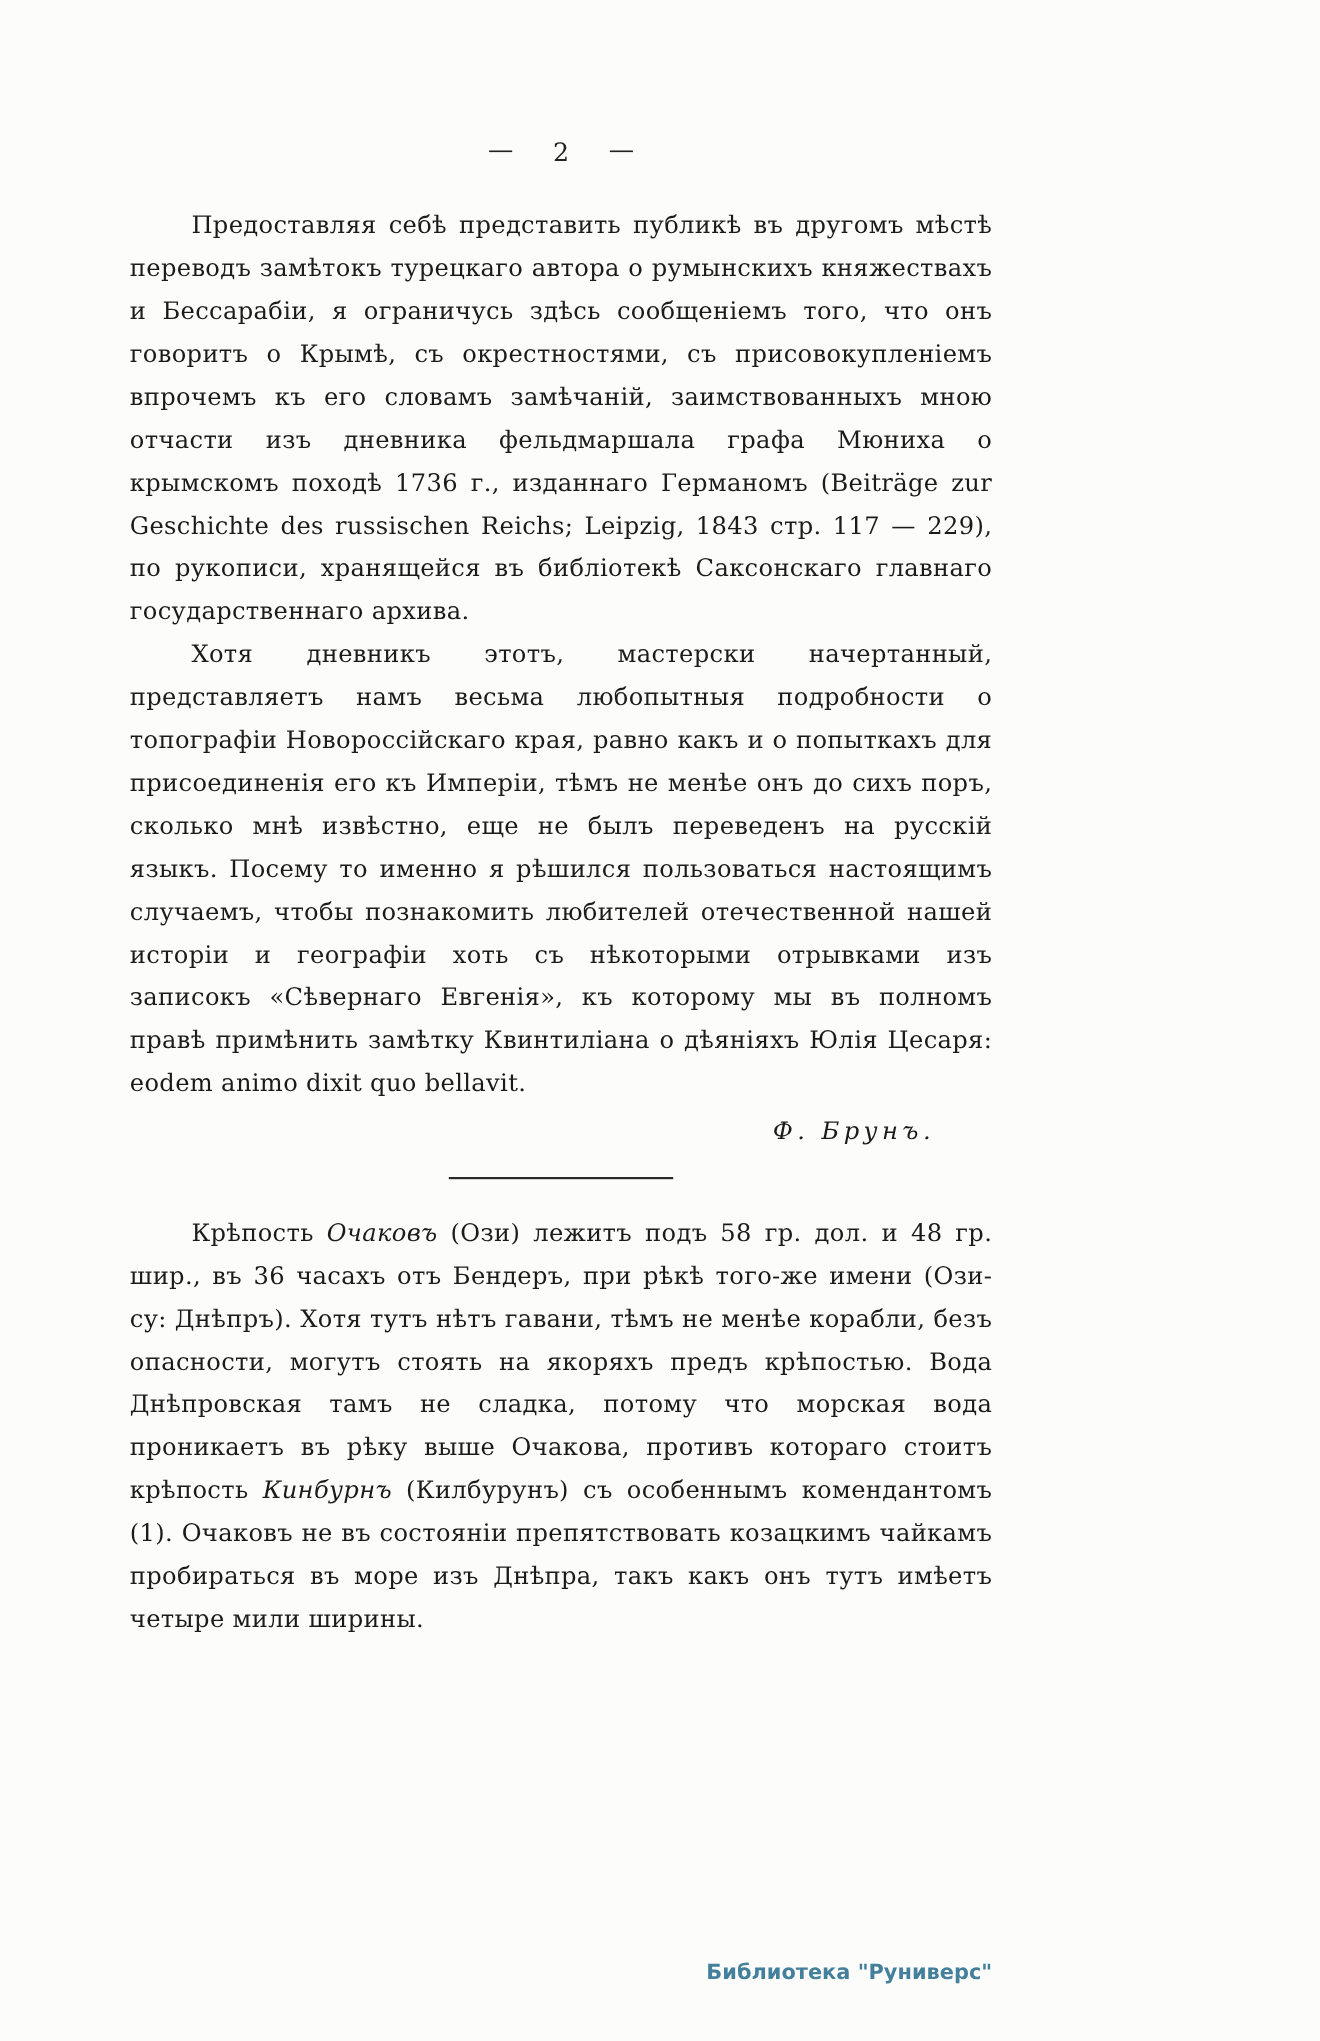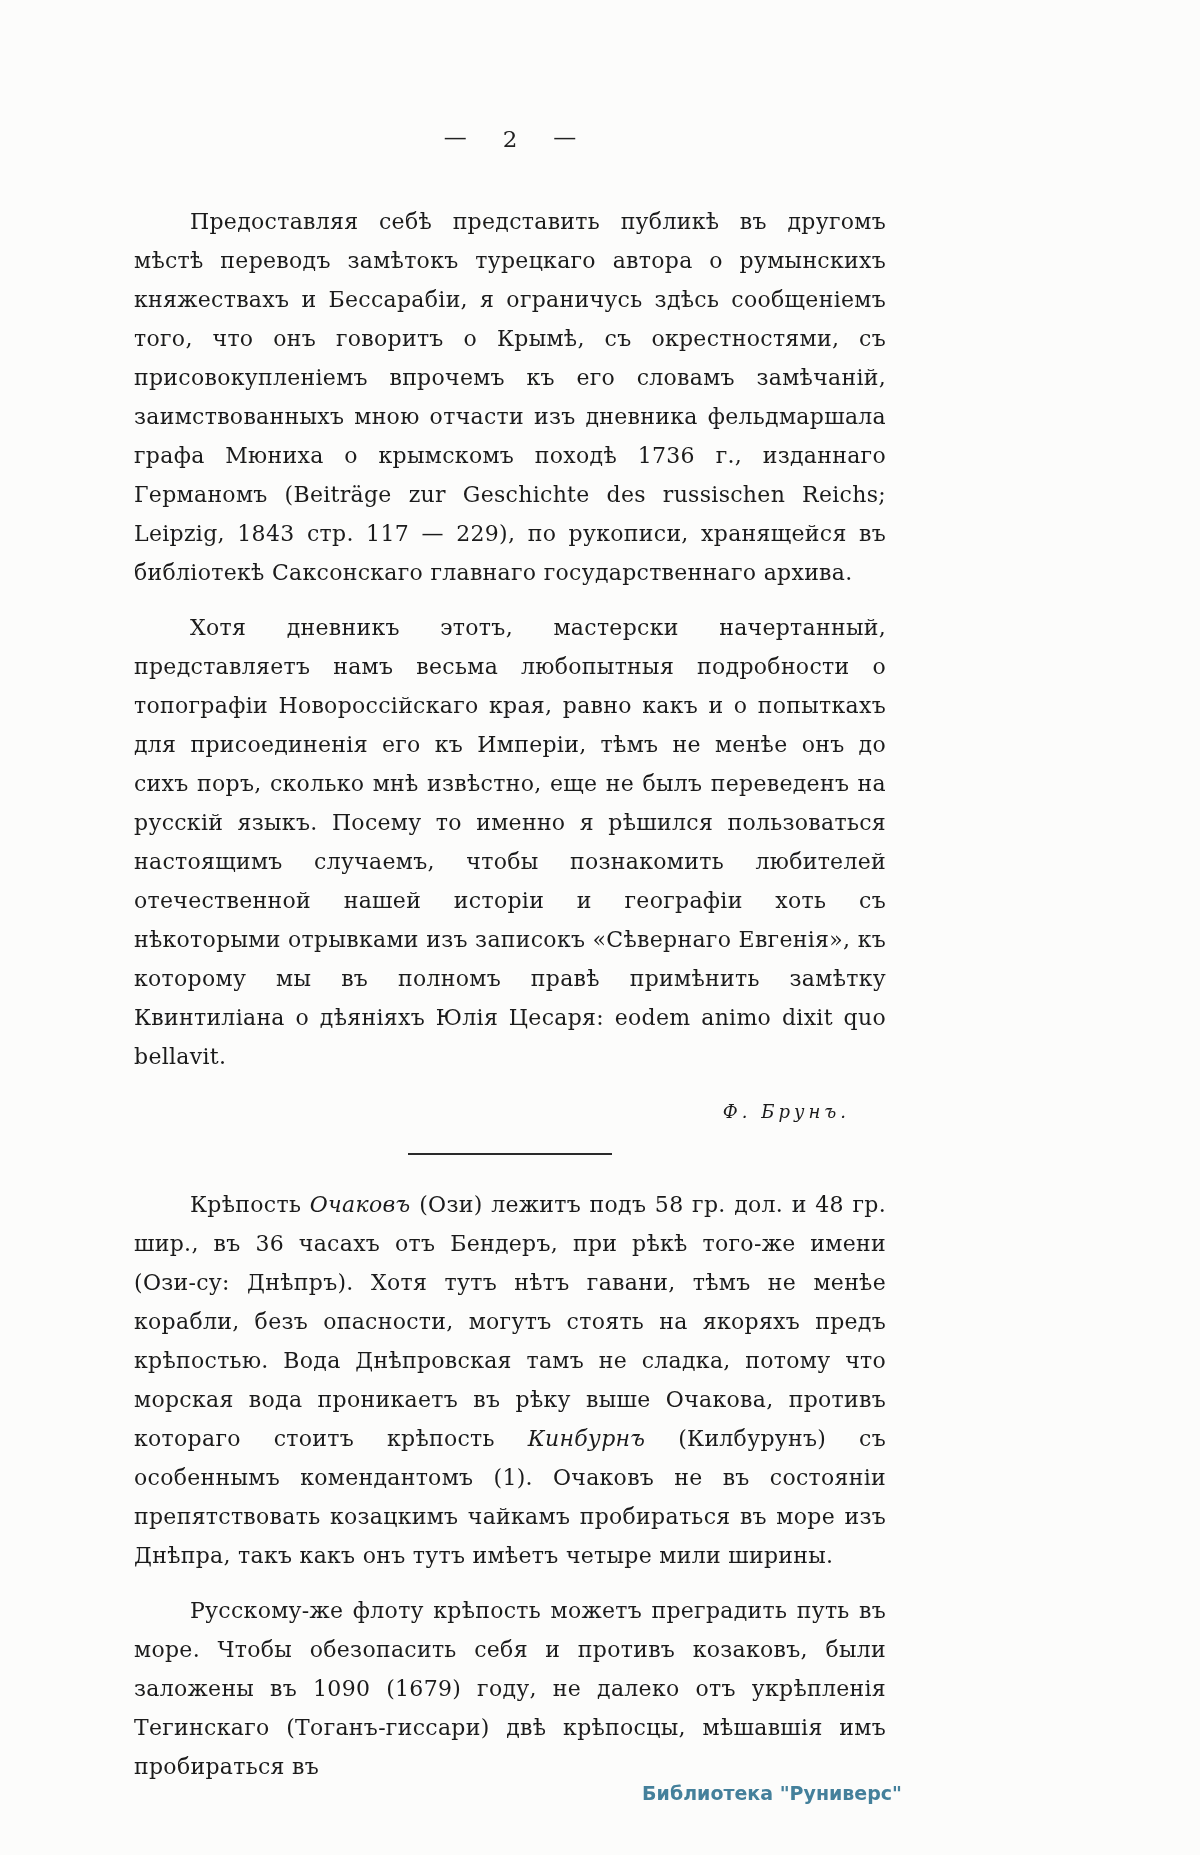--- a/index.html
+++ b/index.html
@@ -33,32 +33,32 @@
     position: absolute;
     top: 186px;
     left: 118px;
     width: 784px;
     font-size: 22px;
     line-height: 39px;
     text-align: justify;
     letter-spacing: 0.3px;
   }
   .para {
-    margin: 16px;
+    margin: 0;
     text-indent: 56px;
   }
   .para em {
   }
   .signature {
     margin: 4px 0 0 0;
     text-align: right;
     padding-right: 52px;
     font-style: italic;
     letter-spacing: 4px;
-    font-size: 18px;
+    font-size: 22px;
   }
   .divider {
     width: 204px;
     height: 2px;
     background: #2a2a2a;
     margin: 22px auto 30px auto;
   }
   .footer {
     position: absolute;
     top: 1782px;
@@ -80,16 +80,15 @@
 
 <div class="text-block">
   <p class="para">Предоставляя себѣ представить публикѣ въ другомъ мѣстѣ переводъ замѣтокъ турецкаго автора о румынскихъ княжествахъ и Бессарабіи, я ограничусь здѣсь сообщеніемъ того, что онъ говоритъ о Крымѣ, съ окрестностями, съ присовокупленіемъ впрочемъ къ его словамъ замѣчаній, заимствованныхъ мною отчасти изъ дневника фельдмаршала графа Мюниха о крымскомъ походѣ 1736 г., изданнаго Германомъ (Beiträge zur Geschichte des russischen Reichs; Leipzig, 1843 стр. 117 — 229), по рукописи, хранящейся въ библіотекѣ Саксонскаго главнаго государственнаго архива.</p>
   <p class="para">Хотя дневникъ этотъ, мастерски начертанный, представляетъ намъ весьма любопытныя подробности о топографіи Новороссійскаго края, равно какъ и о попыткахъ для присоединенія его къ Имперіи, тѣмъ не менѣе онъ до сихъ поръ, сколько мнѣ извѣстно, еще не былъ переведенъ на русскій языкъ. Посему то именно я рѣшился пользоваться настоящимъ случаемъ, чтобы познакомить любителей отечественной нашей исторіи и географіи хоть съ нѣкоторыми отрывками изъ записокъ «Сѣвернаго Евгенія», къ которому мы въ полномъ правѣ примѣнить замѣтку Квинтиліана о дѣяніяхъ Юлія Цесаря: eodem animo dixit quo bellavit.</p>
   <p class="signature">Ф. Брунъ.</p>
 
   <div class="divider"></div>
 
   <p class="para"><span>Крѣпость </span><em>Очаковъ</em><span> (Ози) лежитъ подъ 58 гр. дол. и 48 гр. шир., въ 36 часахъ отъ Бендеръ, при рѣкѣ того-же имени (Ози-су: Днѣпръ). Хотя тутъ нѣтъ гавани, тѣмъ не менѣе корабли, безъ опасности, могутъ стоять на якоряхъ предъ крѣпостью. Вода Днѣпровская тамъ не сладка, потому что морская вода проникаетъ въ рѣку выше Очакова, противъ котораго стоитъ крѣпость </span><em>Кинбурнъ</em><span> (Килбурунъ) съ особеннымъ комендантомъ (1). Очаковъ не въ состояніи препятствовать козацкимъ чайкамъ пробираться въ море изъ Днѣпра, такъ какъ онъ тутъ имѣетъ четыре мили ширины.</span></p>
 
-  <p class="para">Русскому-же флоту крѣпость можетъ преградить путь въ море. Чтобы обезопасить себя и противъ козаковъ, были заложены въ 1090 (1679) году, не далеко отъ укрѣпленія Тегинскаго (Тоганъ-гиссари) двѣ крѣпосцы, мѣшавшія имъ пробираться въ</p>
 </div>
 
 <div class="footer">Библиотека "Руниверс"</div>
 
 </body></html>

